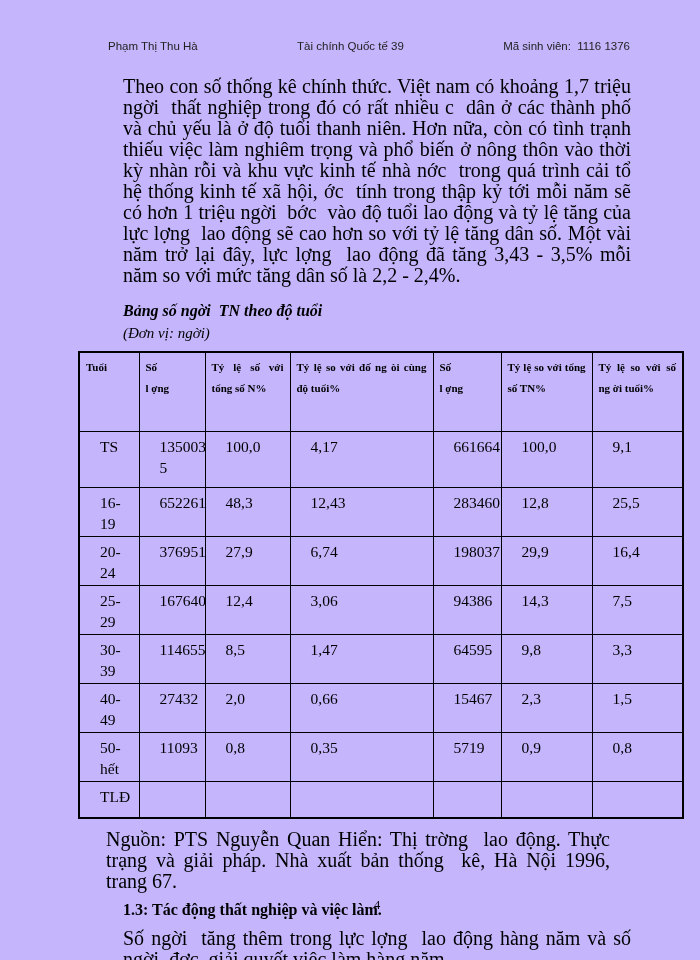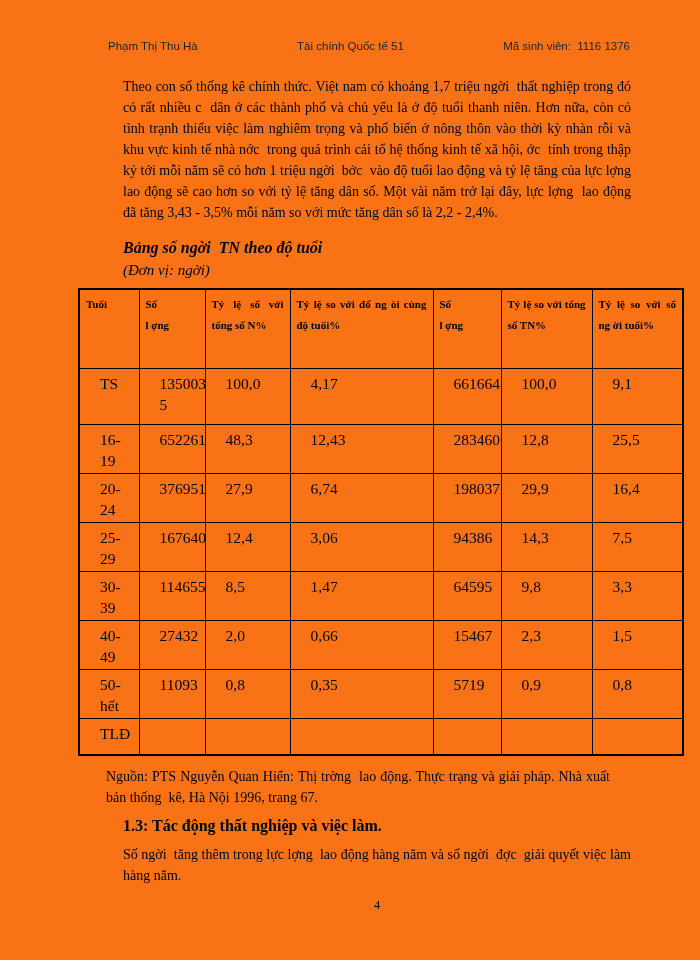--- a/index.html
+++ b/index.html
@@ -1,20 +1,20 @@
 <!DOCTYPE html>
 <html><head>
 <meta charset="utf-8">
 <style>
   html, body { margin: 0; padding: 0; background: #ffffff; }
   .page {
     position: relative;
     width: 700px;
     height: 960px;
-    background: #f97316;
+    background: #c4b5fd;
     color: #000;
     font-family: "Liberation Serif", serif;
     overflow: hidden;
   }
   .doc-header {
     position: absolute;
     left: 108px;
     top: 40px;
     width: 522px;
     display: flex;
@@ -27,21 +27,21 @@
   .content {
     position: absolute;
     left: 0;
     top: 76px;
     width: 700px;
   }
   p { margin: 0; }
   .body-par {
     margin-left: 123px;
     width: 508px;
-    font-size: 14px;
+    font-size: 20px;
     line-height: 21px;
     text-align: justify;
     white-space: pre-wrap;
   }
   .table-title {
     margin: 16px 0 0 123px;
     font-size: 16px;
     font-weight: bold;
     font-style: italic;
     white-space: pre-wrap;
@@ -97,21 +97,21 @@
     font-size: 12.5px;
   }
 </style>
 </head>
 <body>
 
 <div class="page">
 
   <header class="doc-header">
     <span>Phạm Thị Thu Hà</span>
-    <span>Tài chính Quốc tế 51</span>
+    <span>Tài chính Quốc tế 39</span>
     <span>Mã sinh viên:  1116 1376</span>
   </header>
 
   <main class="content">
 
     <p class="body-par">Theo con số thống kê chính thức. Việt nam có khoảng 1,7 triệu ngời  thất nghiệp trong đó có rất nhiều c  dân ở các thành phố và chủ yếu là ở độ tuổi thanh niên. Hơn nữa, còn có tình trạnh thiếu việc làm nghiêm trọng và phổ biến ở nông thôn vào thời kỳ nhàn rỗi và khu vực kinh tế nhà nớc  trong quá trình cải tổ hệ thống kinh tế xã hội, ớc  tính trong thập kỷ tới mỗi năm sẽ có hơn 1 triệu ngời  bớc  vào độ tuổi lao động và tỷ lệ tăng của lực lợng  lao động sẽ cao hơn so với tỷ lệ tăng dân số. Một vài năm trở lại đây, lực lợng  lao động đã tăng 3,43 - 3,5% mỗi năm so với mức tăng dân số là 2,2 - 2,4%.</p>
 
     <p class="table-title">Bảng số ngời  TN theo độ tuổi</p>
 
     <p class="unit-note">(Đơn vị: ngời)</p>

